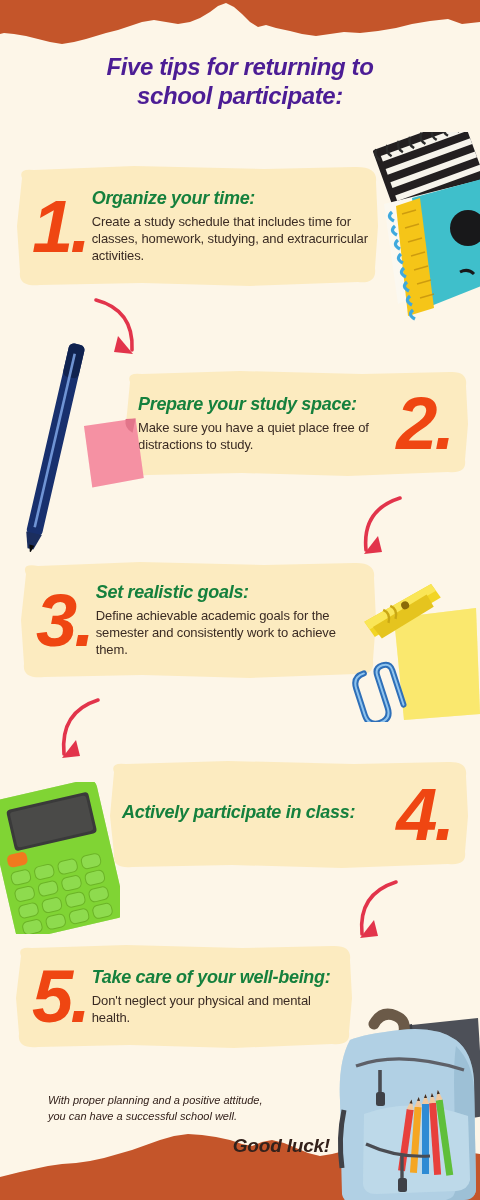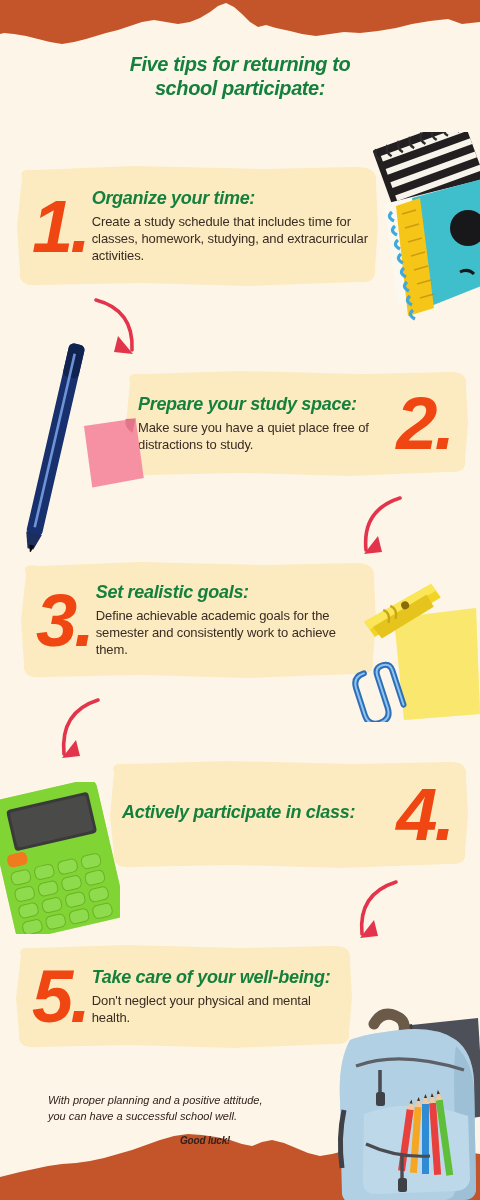--- a/index.html
+++ b/index.html
@@ -34,24 +34,24 @@
   
   .title-block {
     position: absolute;
     top: 52px;
     left: 0;
     width: 480px;
     text-align: center;
     z-index: 5;
   }
   .title-line {
-    font-size: 20px;
+    font-size: 24px;
     font-weight: 800;
     font-style: italic;
-    color: #15803d;
+    color: #4c1d95;
     letter-spacing: -0.4px;
     line-height: 1.22;
   }
 
   
   .tip {
     position: absolute;
     z-index: 6;
   }
   .tip-bg {
@@ -109,22 +109,22 @@
     font-style: italic;
     color: #33211B;
     line-height: 1.42;
     z-index: 7;
   }
   .good-luck {
     position: absolute;
     left: 180px;
     top: 1135px;
     width: 150px;
-    text-align: left;
-    font-size: 10px;
+    text-align: right;
+    font-size: 19px;
     font-weight: 800;
     font-style: italic;
     color: #33211B;
     letter-spacing: -0.2px;
     z-index: 7;
   }
 
   
   .deco { position: absolute; pointer-events: none; }
   .deco-front { z-index: 8; }

